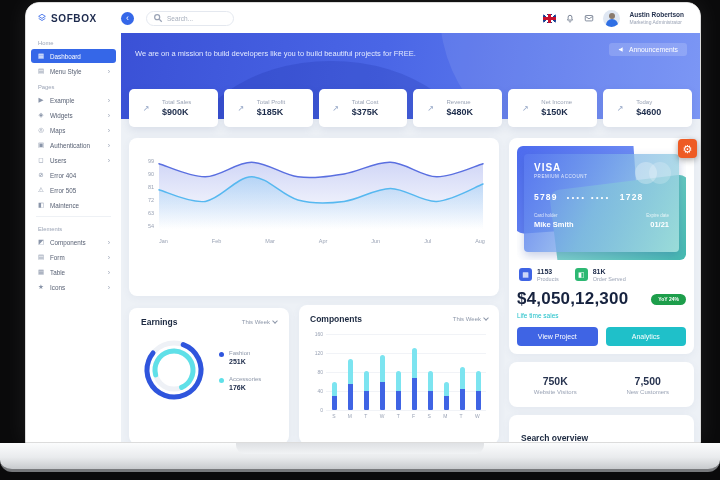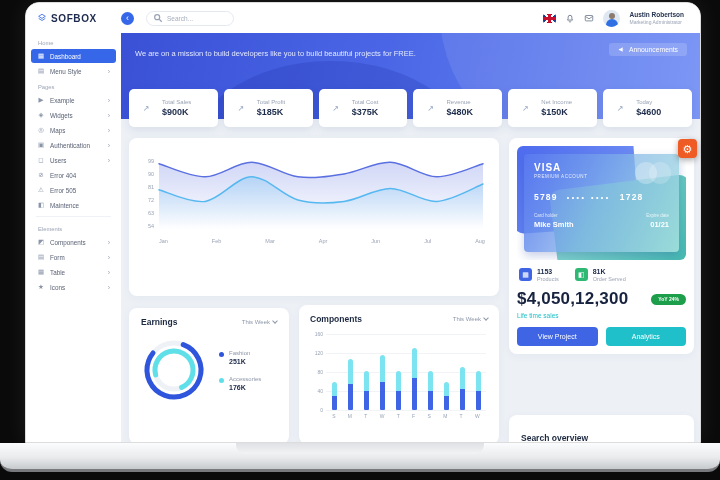--- a/index.html
+++ b/index.html
@@ -536,20 +536,30 @@
               <span>W</span>
               <span>T</span>
               <span>F</span>
               <span>S</span>
               <span>M</span>
               <span>T</span>
               <span>W</span>
             </div>
         </section>
 
+        <section class="card visitors">
+          <div class="vis-half">
+            <div class="vis-val">750K</div>
+            <div class="vis-lbl">Website Visitors</div>
+          </div>
+          <div class="vis-half">
+            <div class="vis-val">7,500</div>
+            <div class="vis-lbl">New Customers</div>
+          </div>
+        </section>
 
         <section class="card activity">
           <span class="card-title">Search overview</span>
         </section>
 
       </main>
     </div>
   </div>
 
   <button class="gear-fab" style="background: rgb(238, 91, 36);">⚙</button>

